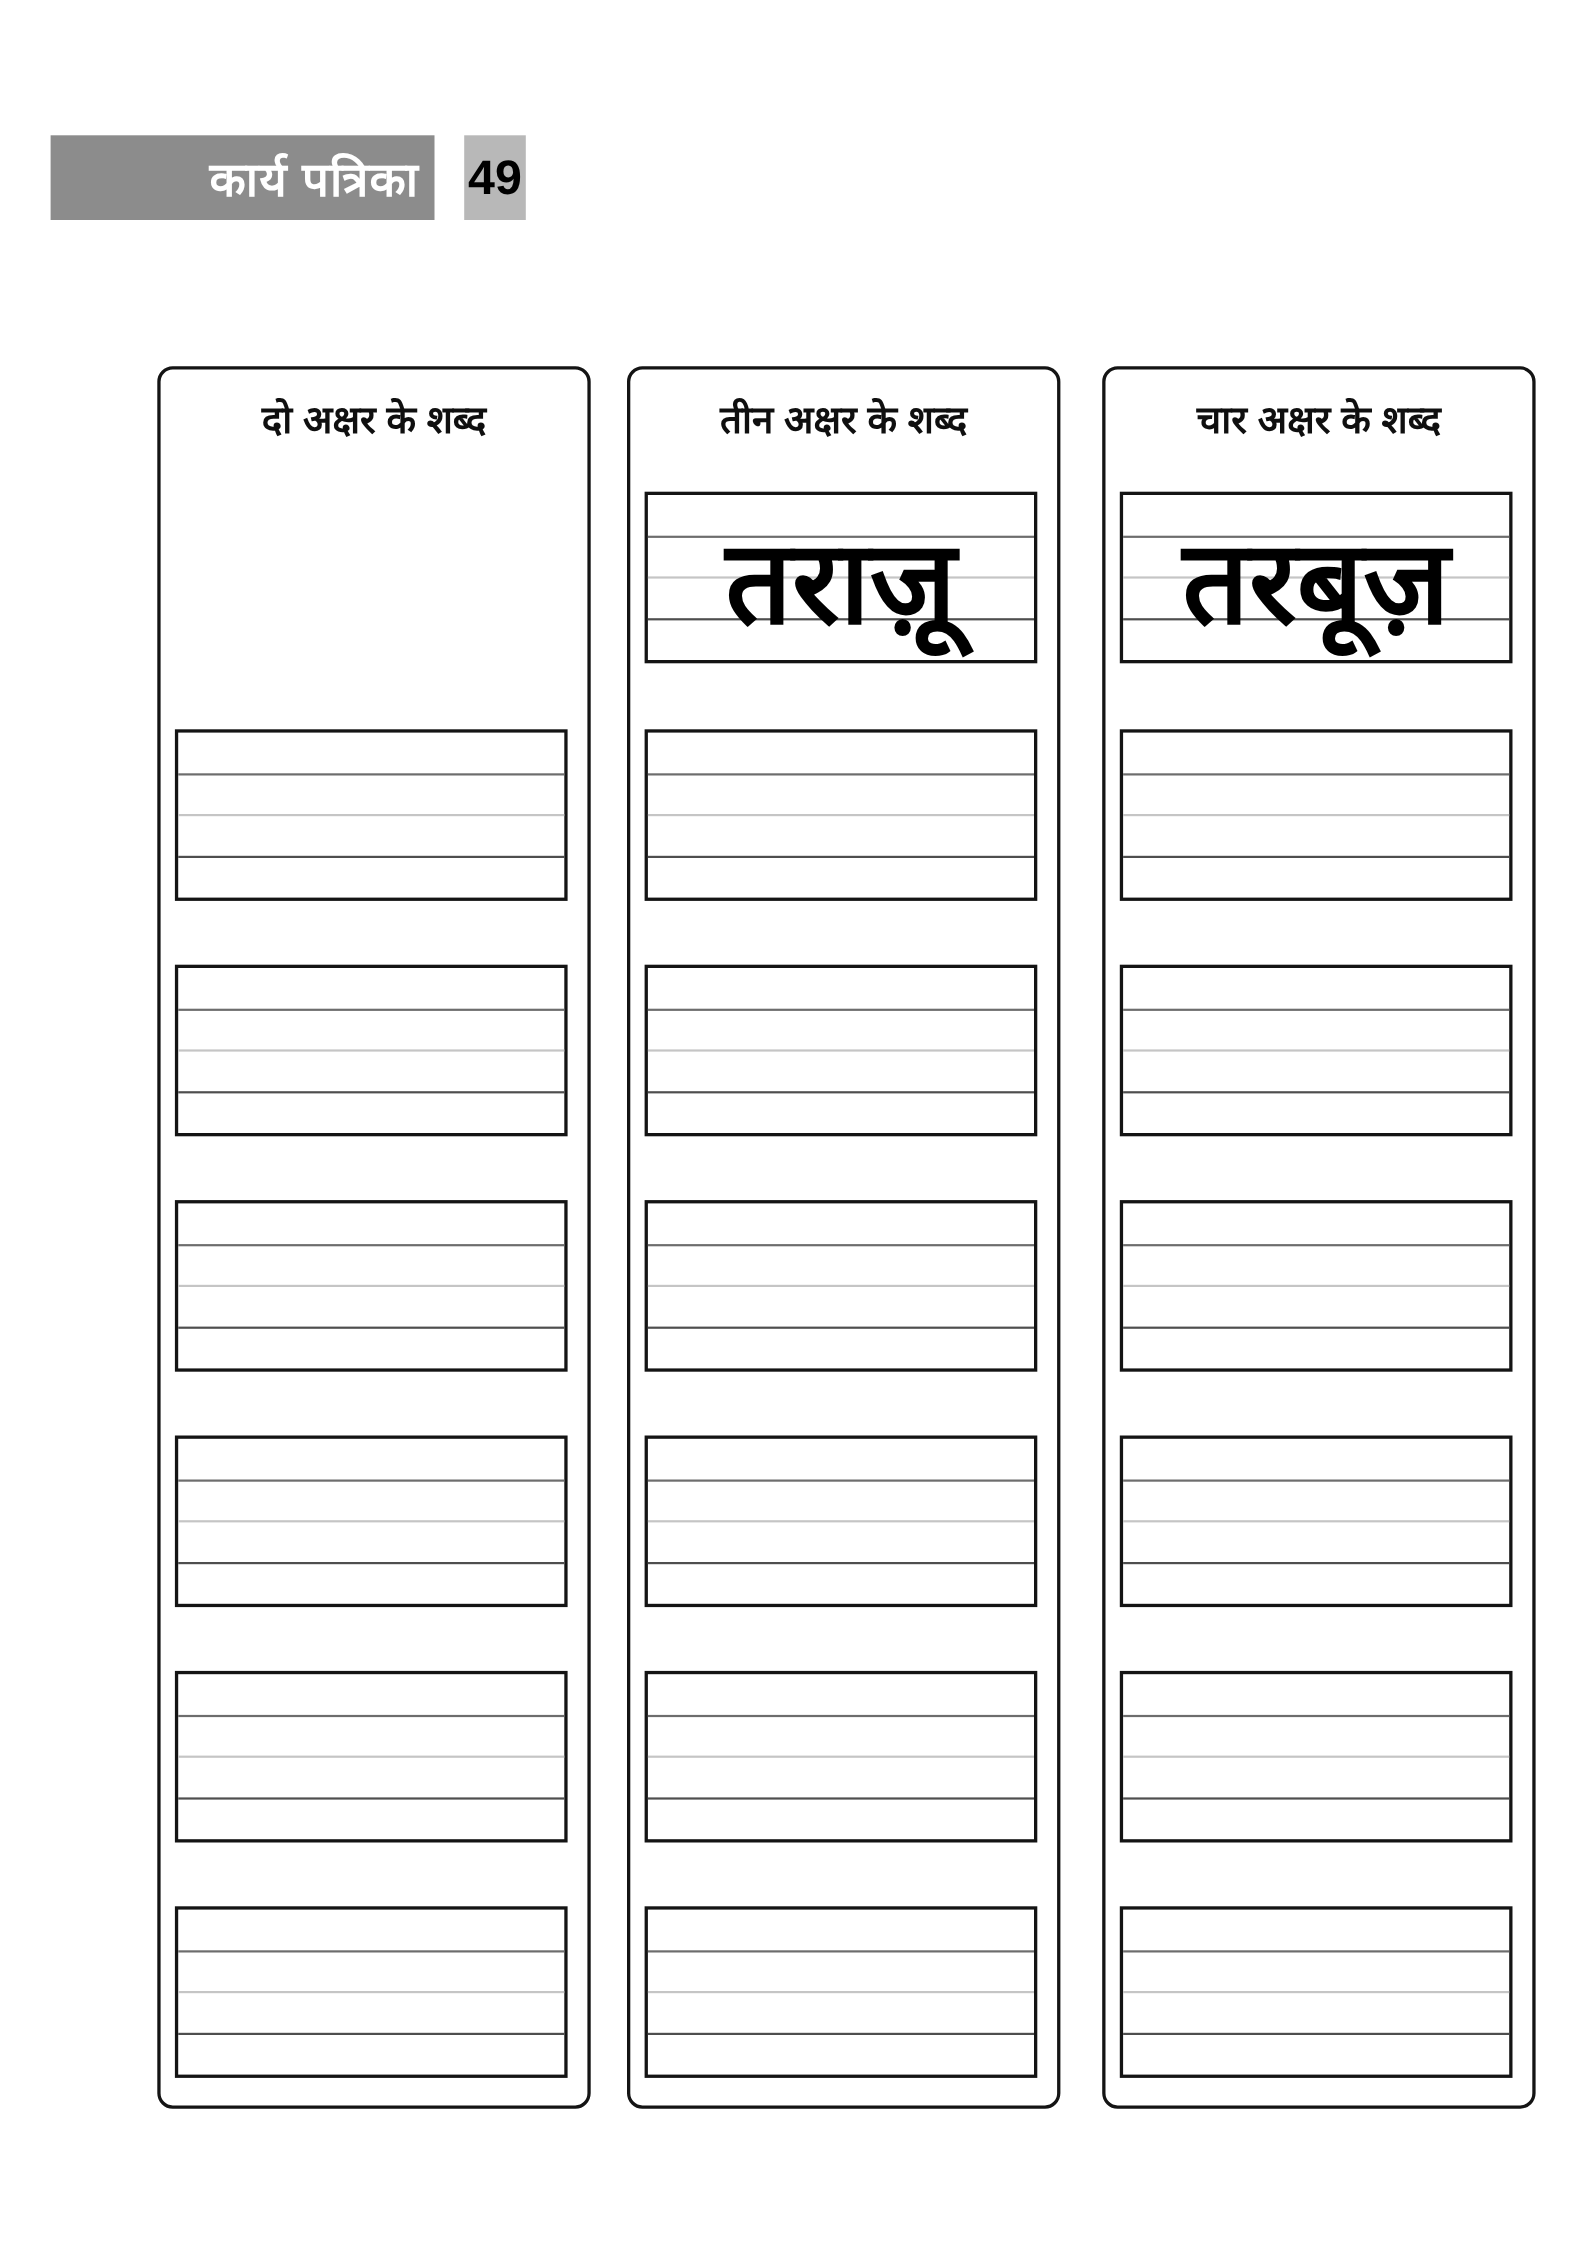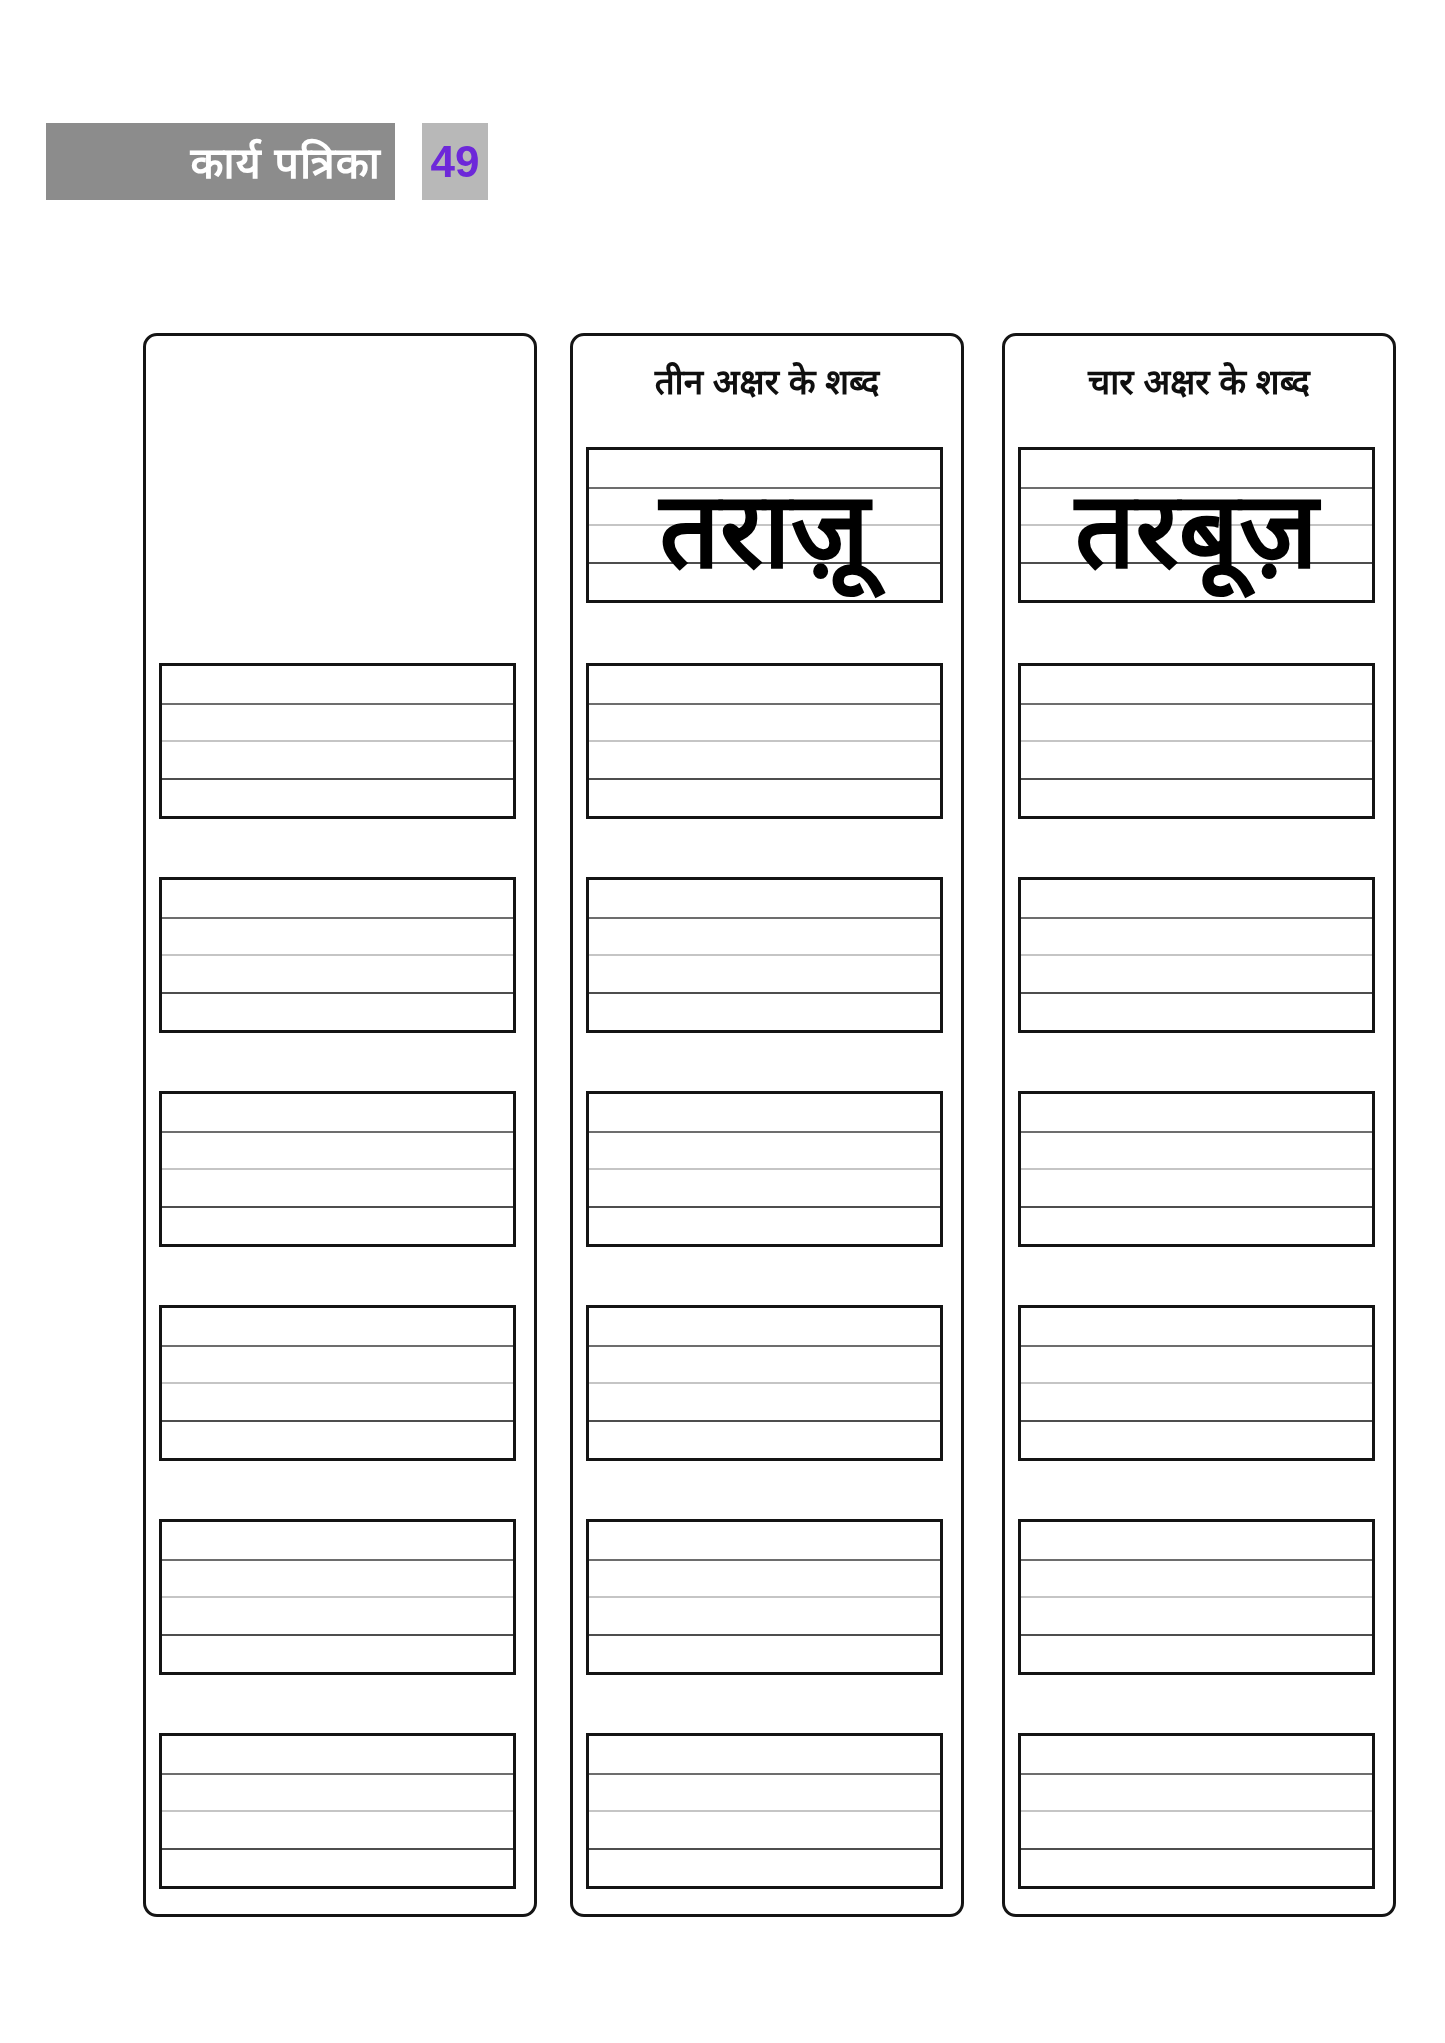--- a/index.html
+++ b/index.html
@@ -15,21 +15,21 @@
 
   
   .header-bar { position:absolute; left:46px; top:123px; height:77px; display:flex;gap:24px; }
   .header-title-seg {
     width:349px; background:#8c8c8c; color:#ffffff;
     display:flex; align-items:center; justify-content:flex-end;
     padding-right:14px; box-sizing:border-box;
     font-size:43px; font-weight:700; letter-spacing:1px;
   }
   .header-num-seg {
-    width:66px; margin-left:3px; background:#b8b8b8; color:#6d28d9;
+    width:56px; margin-left:3px; background:#b8b8b8; color:#000000;
     display:flex; align-items:center; justify-content:center;
     font-size:44px; font-weight:700;
   }
 
   
   .instruction {
     position:absolute; left:129px; top:229px;
     font-size:42px; font-weight:700; line-height:1.25;
     white-space:nowrap;
   }
@@ -72,20 +72,21 @@
 
 <div class="page">
 
   <div class="header-bar">
     <div class="header-title-seg">कार्य पत्रिका</div>
     <div class="header-num-seg">49</div>
   </div>
 
 
   <div class="column c0">
+    <div class="col-header">दो अक्षर के शब्द</div>
   <div class="ruled-box blank-box" style="top: 327px;">
         <div class="rule r1"></div>
         <div class="rule r2"></div>
         <div class="rule r3"></div>
       </div>
       <div class="ruled-box blank-box" style="top: 541px;">
         <div class="rule r1"></div>
         <div class="rule r2"></div>
         <div class="rule r3"></div>
       </div>

